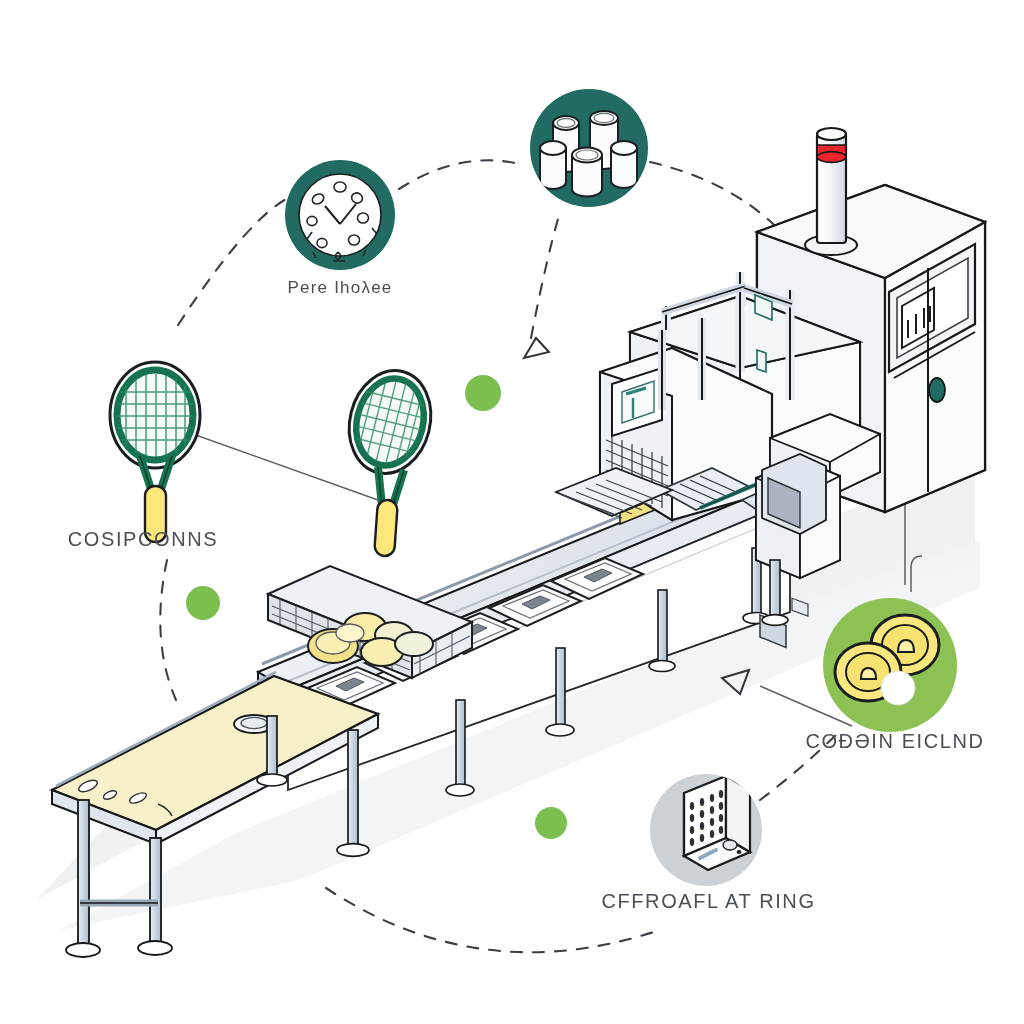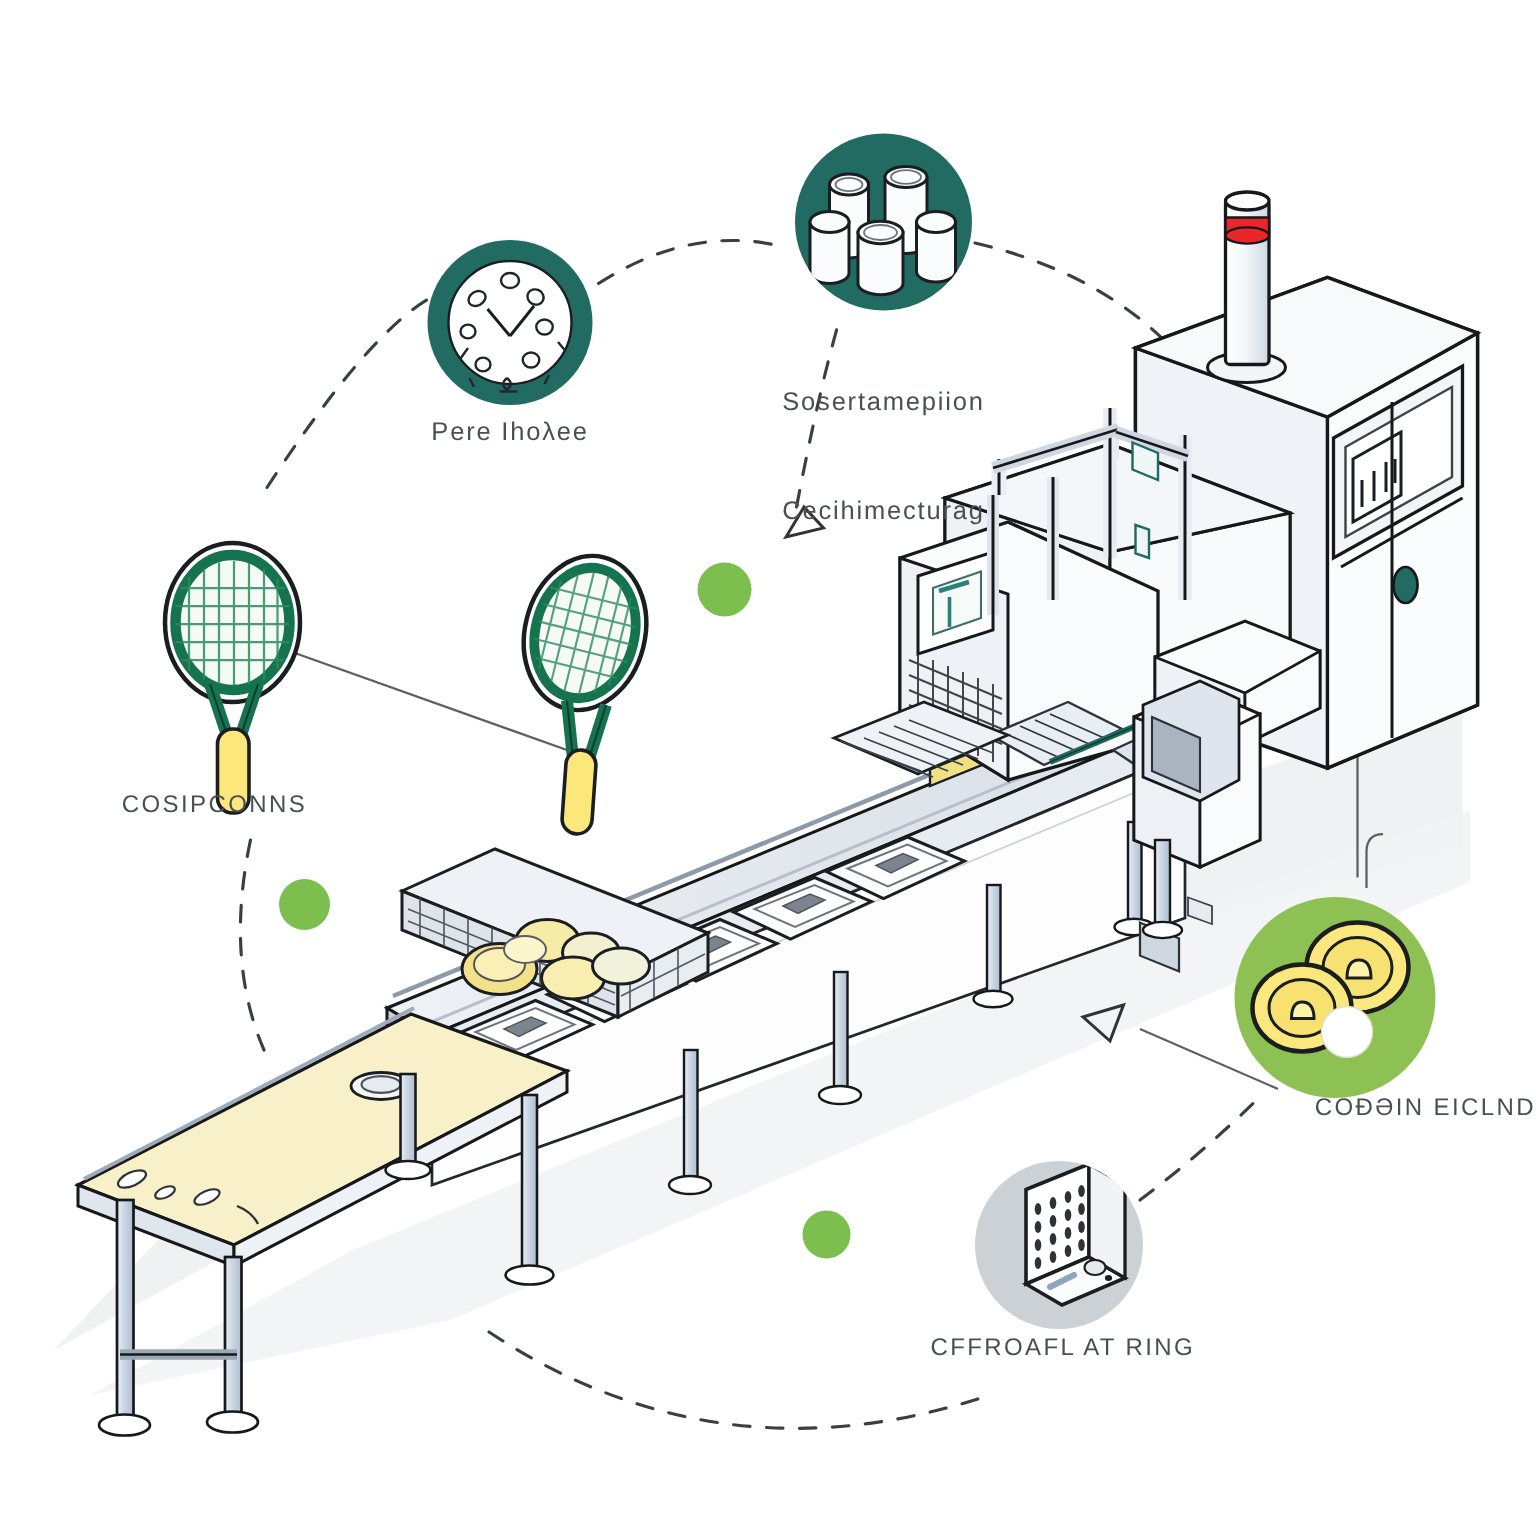--- a/index.html
+++ b/index.html
@@ -3,21 +3,21 @@
 <meta charset="utf-8">
 <style>
   html,body{margin:0;padding:0;background:#ffffff;}
   body{width:1024px;height:1024px;overflow:hidden;
        font-family:"Liberation Sans", sans-serif;}
   #stage{position:relative;width:1024px;height:1024px;background:#ffffff;}
   svg#scene{position:absolute;top:0;left:0;width:1024px;height:1024px;}
   .lbl{position:absolute;color:#4a4f56;font-family:"Liberation Sans",sans-serif;
        letter-spacing:1.2px;white-space:pre;text-align:center;}
   .lbl-md{font-size:17px;}
-  .lbl-cap{font-size:16px;letter-spacing:1.6px;}
+  .lbl-cap{font-size:20px;letter-spacing:1.6px;}
   .two-line{line-height:1.42;}
 </style>
 </head>
 <body>
 
 <div id="stage">
 
   <svg id="scene" viewBox="0 0 1024 1024">
     <defs>
       <linearGradient id="metalV" x1="0" y1="0" x2="0" y2="1">
@@ -481,24 +481,20 @@
 
     <g fill="none" stroke="#2f343a" stroke-width="2">
       <path d="M524 358 L536 338 L549 352 Z"></path>
       <path d="M749 670 L722 678 L740 694 Z"></path>
     </g>
 
   </svg>
 
   <div class="lbl lbl-md" style="left:240px;top:278px;width:200px;">Pere Ihoλee</div>
 
-  <div class="lbl lbl-md two-line" style="left:464px;top:208px;width:250px;text-align:center;">
-    <div>Sosertamepiion</div>
-    <div>Cecihimecturag</div>
-  </div>
-
-  <div class="lbl lbl-cap" style="left:814px;top:730px;width:210px;text-align:right;">COÐƏIN EICLND</div>
+
+  <div class="lbl lbl-cap" style="left:790px;top:730px;width:210px;">COÐƏIN EICLND</div>
 
   <div class="lbl lbl-cap" style="left:596px;top:890px;width:225px;">CFFROAFL AT RING</div>
 
   <div class="lbl lbl-cap" style="left:43px;top:528px;width:200px;">COSIPCONNS</div>
 
 </div>
 
 </body></html>

